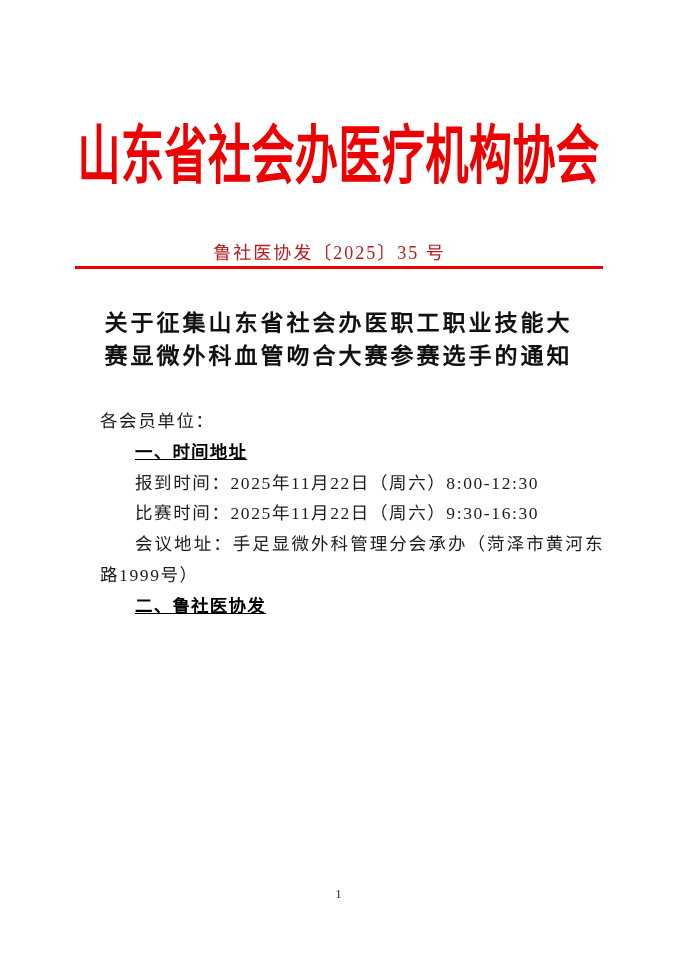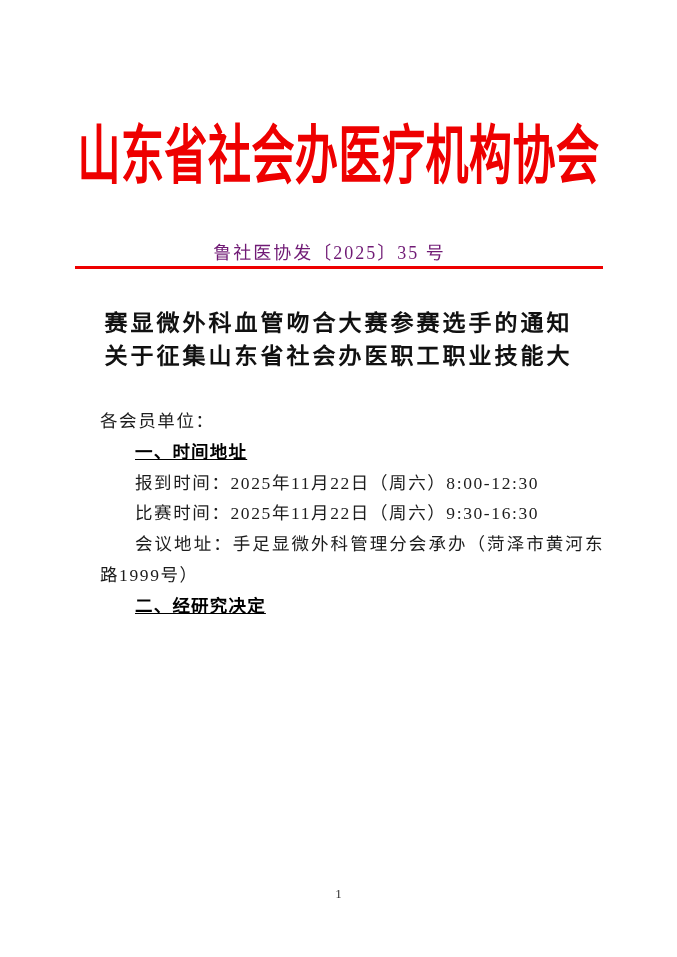--- a/index.html
+++ b/index.html
@@ -34,21 +34,21 @@
     transform-origin: 50% 50%;
   }
   
   .doc-number {
     position: absolute;
     top: 238px; left: 0;
     width: 659px;
     text-align: center;
     font-size: 18px;
     letter-spacing: 2px;
-    color: #701a75;
+    color: #b91c1c;
   }
   
   .divider {
     position: absolute;
     top: 266px; left: 75px;
     width: 528px; height: 2.5px;
     background: var(--accent);
   }
   
   .notice-title {
@@ -99,28 +99,28 @@
 
   <div class="org-header">
     <span class="stretch">山东省社会办医疗机构协会</span>
   </div>
 
   <div class="doc-number">鲁社医协发〔2025〕35 号</div>
 
   <div class="divider"></div>
 
   <div class="notice-title">
+    <div>关于征集山东省社会办医职工职业技能大</div>
     <div>赛显微外科血管吻合大赛参赛选手的通知</div>
-    <div>关于征集山东省社会办医职工职业技能大</div>
   </div>
 
   <div class="body-text">
     <p>各会员单位：</p>
     <p class="indent heading">一、时间地址</p>
     <p class="indent">报到时间：2025年11月22日（周六）8:00-12:30</p>
     <p class="indent">比赛时间：2025年11月22日（周六）9:30-16:30</p>
     <p class="indent">会议地址：手足显微外科管理分会承办（菏泽市黄河东路1999号）</p>
-    <p class="indent heading">二、经研究决定</p>
+    <p class="indent heading">二、鲁社医协发</p>
   </div>
 
   <div class="page-number">1</div>
 
 </div>
 
 </body></html>

